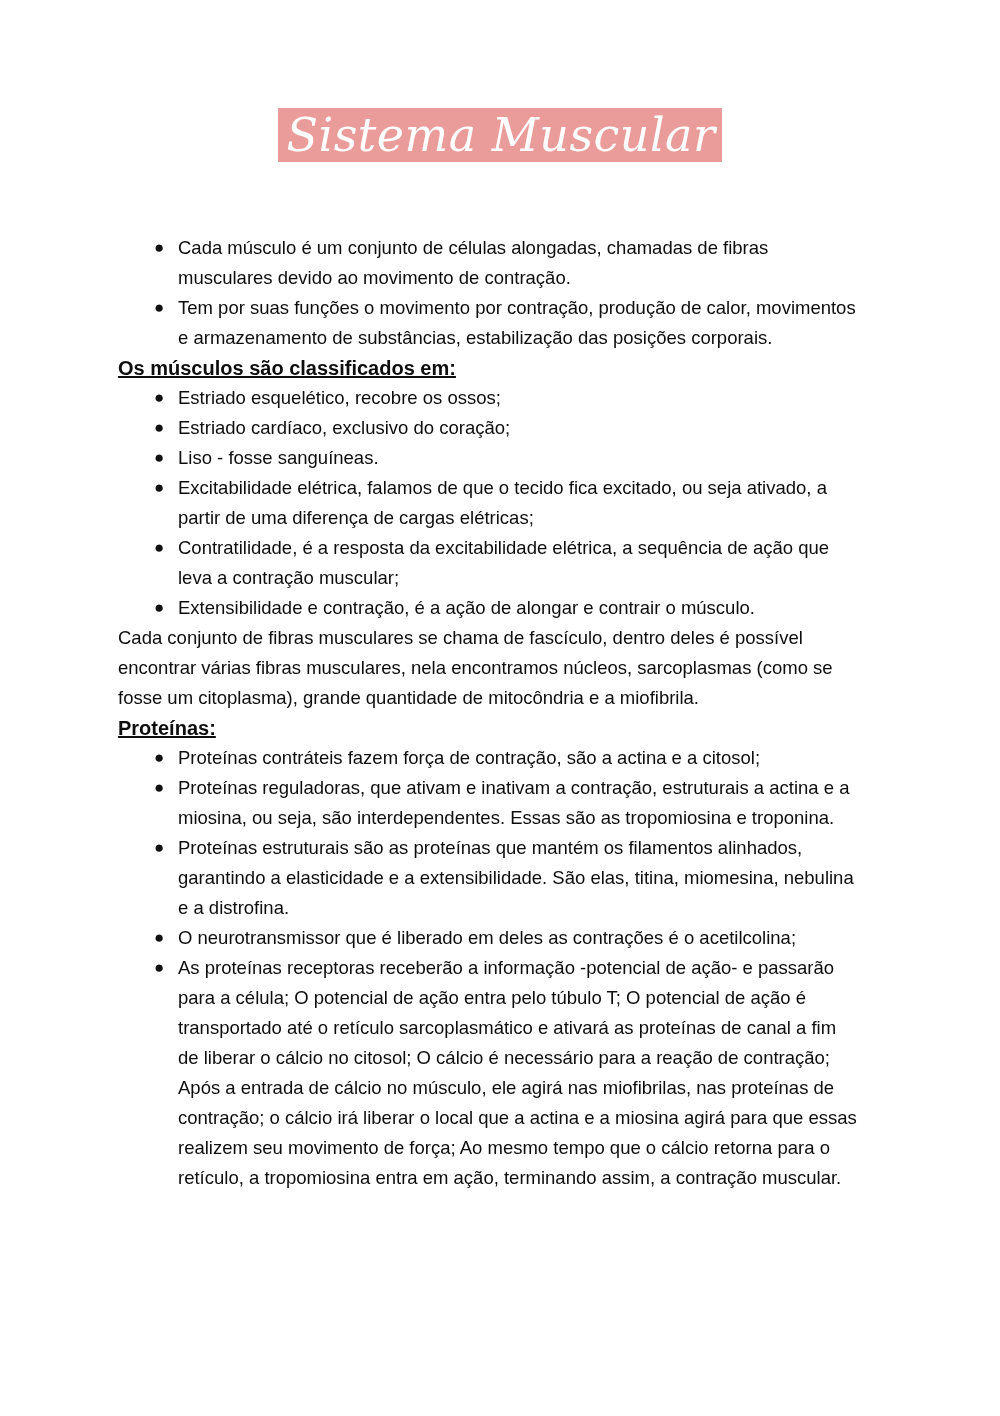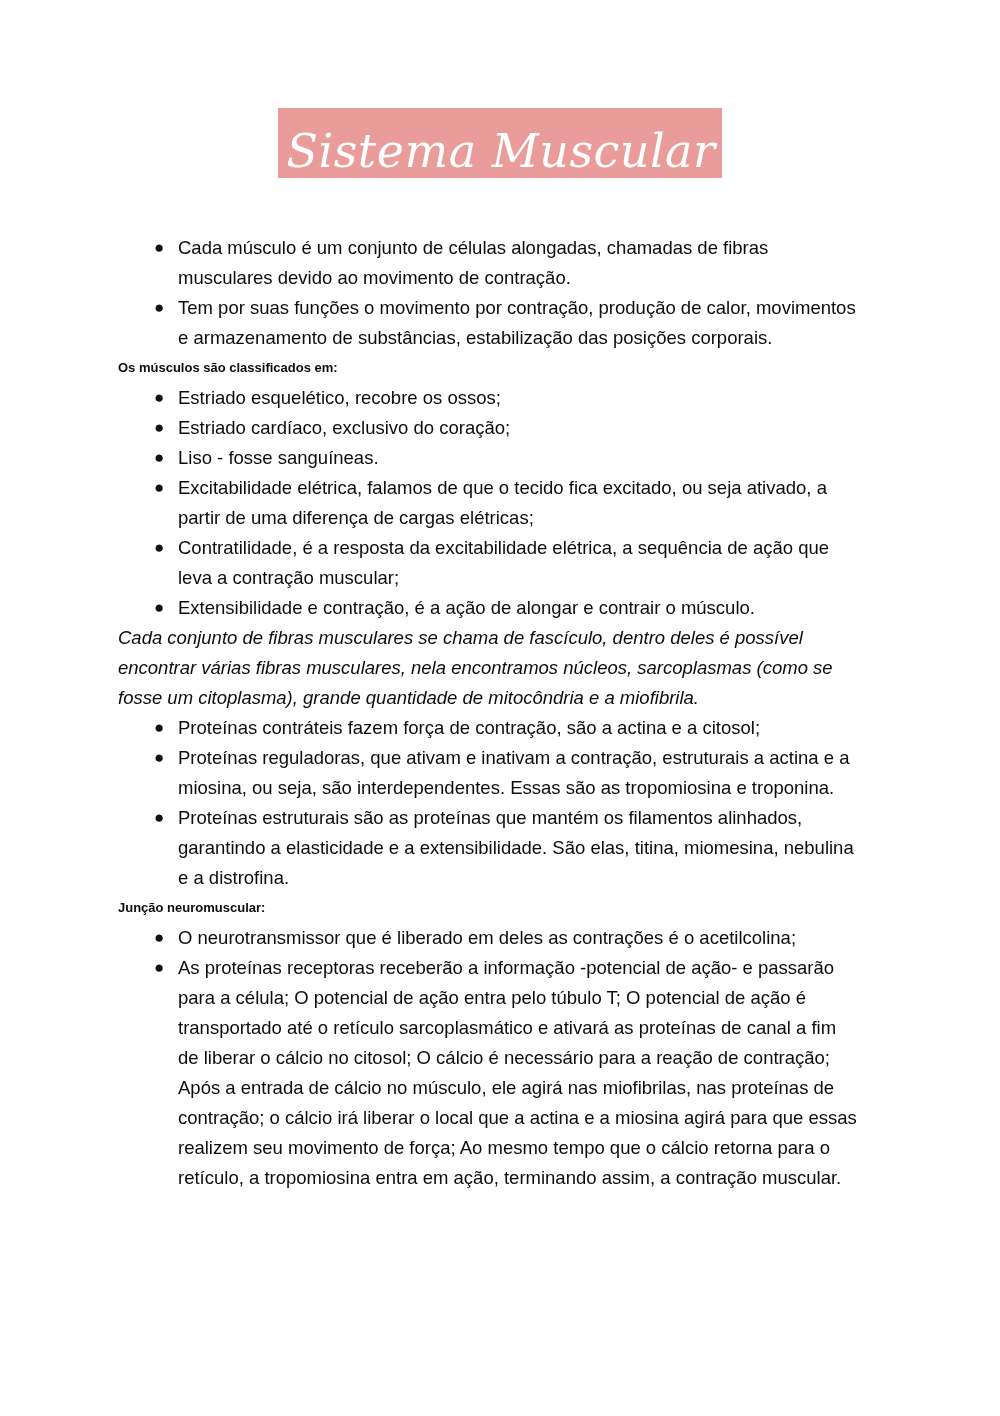--- a/index.html
+++ b/index.html
@@ -31,21 +31,21 @@
 
   .title-text {
     display: inline-block;
     background: #e99c99;
     color: #ffffff;
     font-family: "DejaVu Serif", "Liberation Serif", serif;
     font-style: italic;
     font-weight: 400;
     font-size: 46px;
     line-height: 54px;
-    padding: 16px 6px 0 8px;
+    padding: 0 6px 0 8px;
     letter-spacing: 0.5px;
     white-space: nowrap;
   }
 
   
   .content {
     position: absolute;
     top: 233px;
     left: 118px;
     width: 740px;
@@ -53,30 +53,30 @@
     line-height: 30px;
   }
 
   .content > * {
     margin: 0;
   }
 
   
   .heading {
     font-weight: bold;
-    font-size: 13px;
+    font-size: 20px;
     line-height: 30px;
+    text-decoration: underline;
   }
 
   
   .para {
     font-size: 18.5px;
     line-height: 30px;
     max-width: 736px;
-    font-style: italic;
   }
 
   
   ul.bullets {
     list-style: none;
     margin: 0;
     padding: 0;
   }
 
   ul.bullets > li {
@@ -150,36 +150,36 @@
         <span class="bullet-text">Contratilidade, é a resposta da excitabilidade elétrica, a sequência de ação que leva a contração muscular;</span>
       </li>
       <li>
         <span class="bullet-marker">●</span>
         <span class="bullet-text">Extensibilidade e contração, é a ação de alongar e contrair o músculo.</span>
       </li>
     </ul>
 
     <p class="para">Cada conjunto de fibras musculares se chama de fascículo, dentro deles é possível encontrar várias fibras musculares, nela encontramos núcleos, sarcoplasmas (como se fosse um citoplasma), grande quantidade de mitocôndria e a miofibrila.</p>
 
+    <div class="heading">Proteínas:</div>
     <ul class="bullets">
       <li>
         <span class="bullet-marker">●</span>
         <span class="bullet-text">Proteínas contráteis fazem força de contração, são a actina e a citosol;</span>
       </li>
       <li>
         <span class="bullet-marker">●</span>
         <span class="bullet-text">Proteínas reguladoras, que ativam e inativam a contração, estruturais a actina e a miosina, ou seja, são interdependentes. Essas são as tropomiosina e troponina.</span>
       </li>
       <li>
         <span class="bullet-marker">●</span>
         <span class="bullet-text">Proteínas estruturais são as proteínas que mantém os filamentos alinhados, garantindo a elasticidade e a extensibilidade. São elas, titina, miomesina, nebulina e a distrofina.</span>
       </li>
     </ul>
 
-    <div class="heading">Junção neuromuscular:</div>
     <ul class="bullets">
       <li>
         <span class="bullet-marker">●</span>
         <span class="bullet-text">O neurotransmissor que é liberado em deles as contrações é o acetilcolina;</span>
       </li>
       <li>
         <span class="bullet-marker">●</span>
         <span class="bullet-text">As proteínas receptoras receberão a informação -potencial de ação-  e passarão para a célula; O potencial de ação entra pelo túbulo T; O potencial de ação é transportado até o retículo sarcoplasmático e ativará as proteínas de canal a fim de liberar o cálcio no citosol; O cálcio é necessário para a reação de contração; Após a entrada de cálcio no músculo, ele agirá nas miofibrilas, nas proteínas de contração; o cálcio irá liberar o local que a actina e a miosina agirá para que essas realizem seu movimento de força; Ao mesmo tempo que o cálcio retorna para o retículo, a tropomiosina entra em ação, terminando assim, a contração muscular.</span>
       </li>
     </ul>

